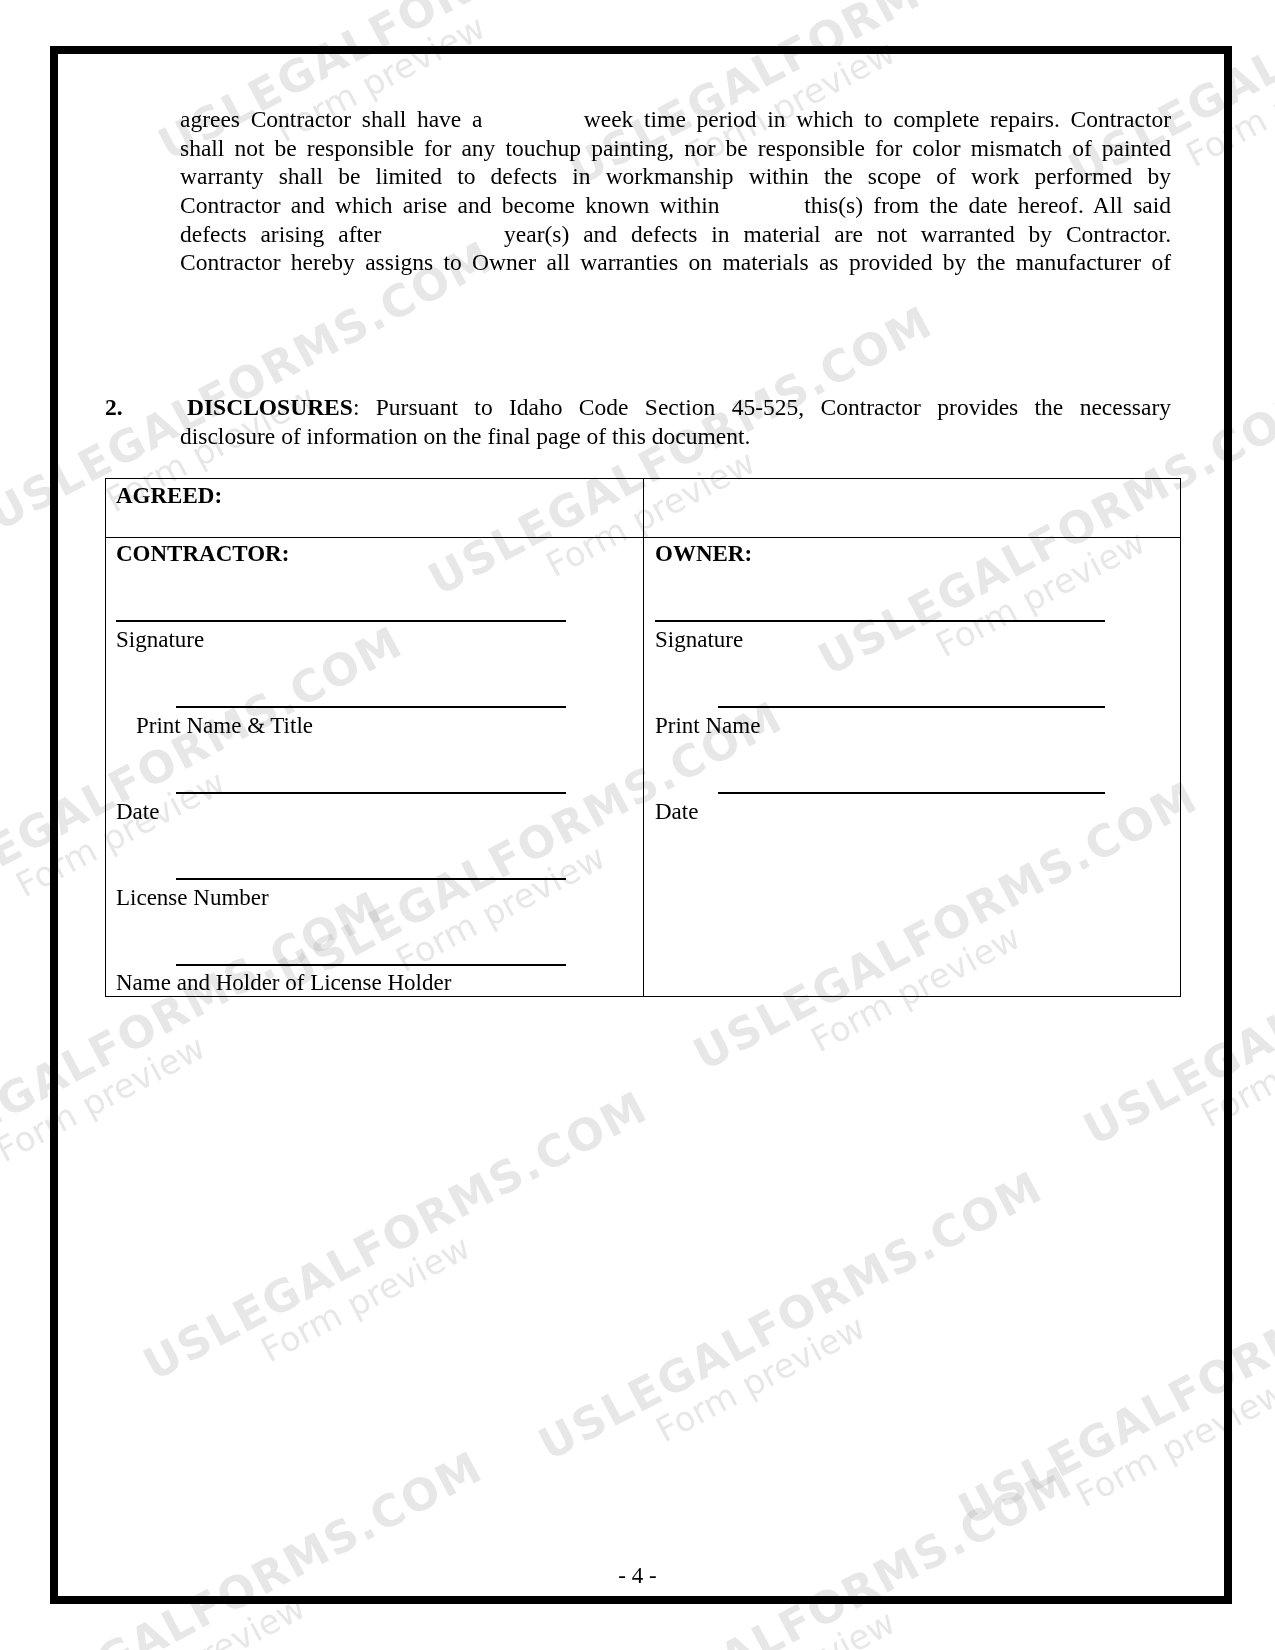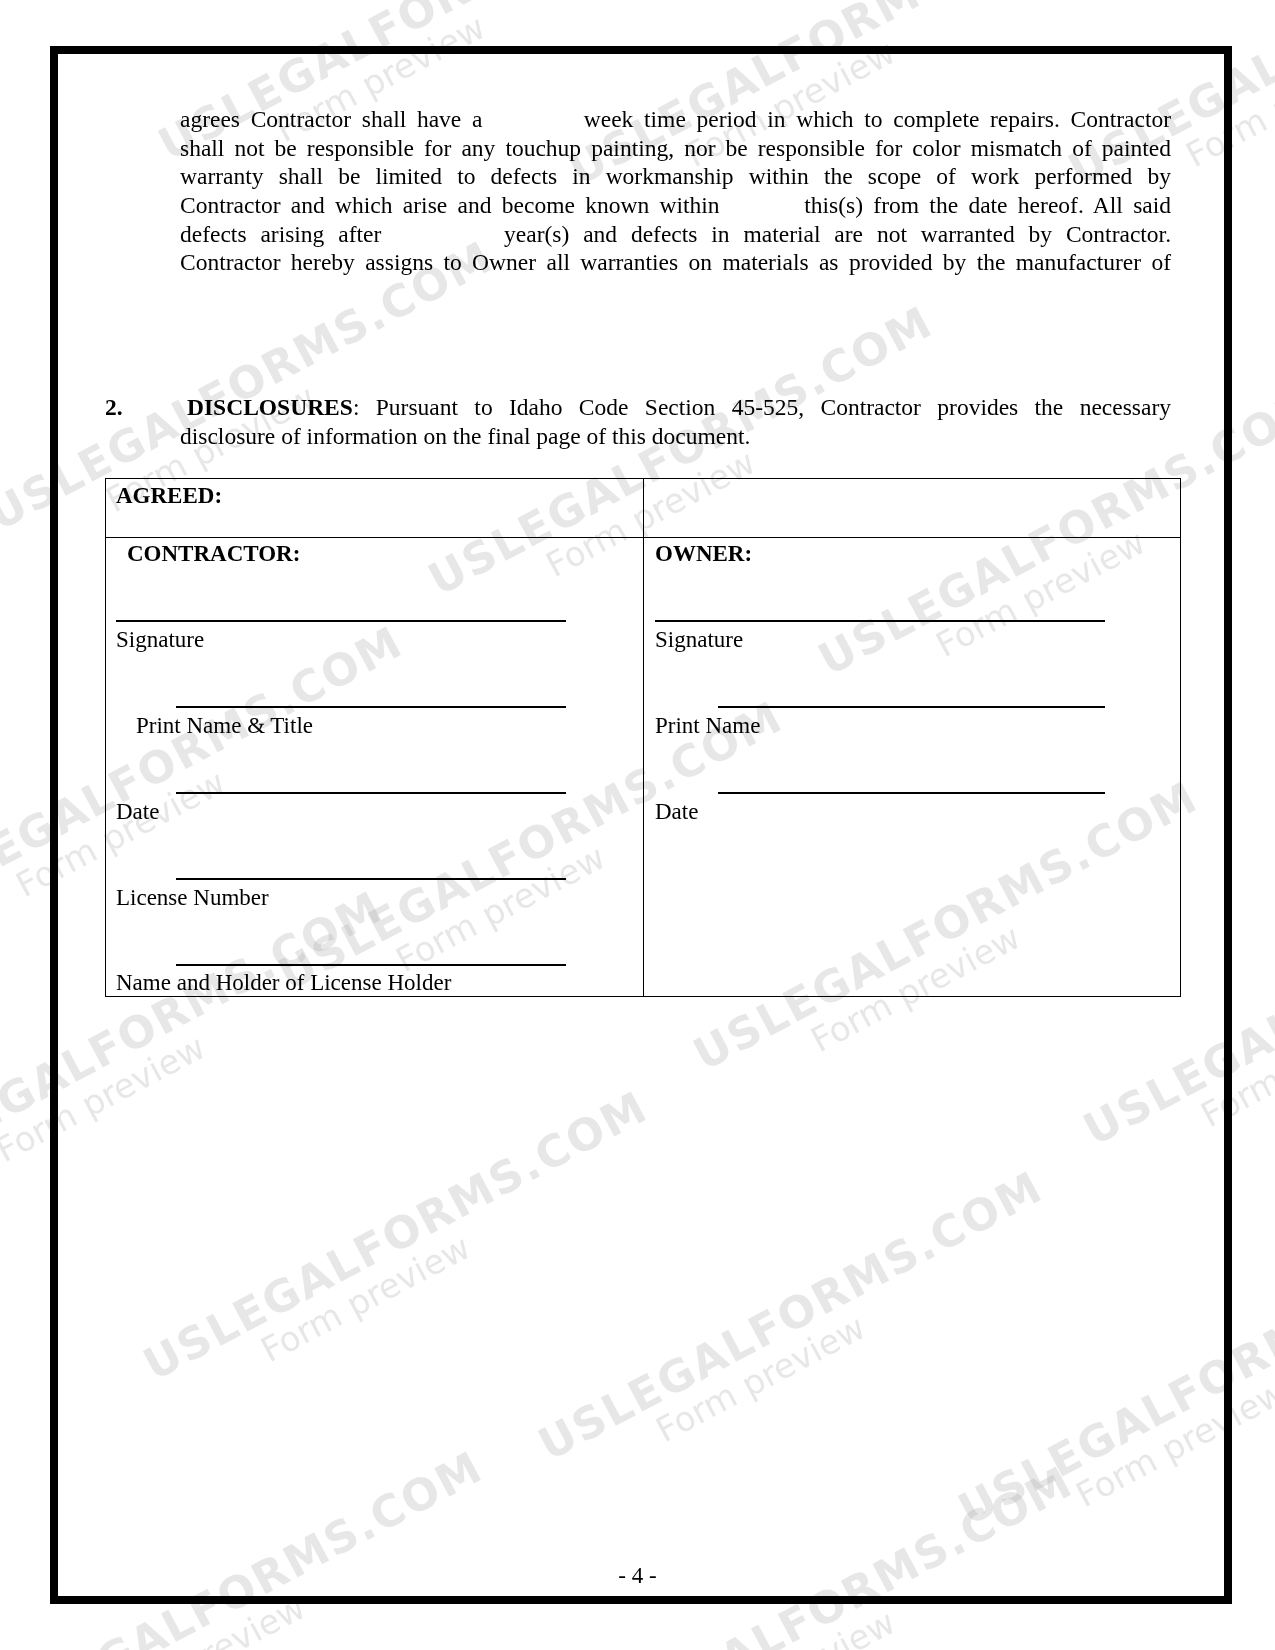--- a/index.html
+++ b/index.html
@@ -147,21 +147,21 @@
   </span>
   <span class="line last" style="margin-left:-7px;">disclosure of information on the final page of this document.</span>
 </div>
 
 <div class="sig-table">
   <div class="hrow"></div>
   <div class="vdiv"></div>
 
   <div class="cell-label bold" style="left:10px;top:4px;">AGREED:</div>
 
-  <div class="cell-label bold" style="left:10px;top:62px;margin-left:11px;">CONTRACTOR:</div>
+  <div class="cell-label bold" style="left:10px;top:62px;">CONTRACTOR:</div>
 
   <div class="sig-line" style="left:10px;width:450px;top:141px;"></div>
   <div class="cell-label" style="left:10px;top:148px;">Signature</div>
 
   <div class="sig-line" style="left:70px;width:390px;top:227px;"></div>
   <div class="cell-label" style="left:10px;top:234px;margin-left:20px;">Print Name &amp; Title</div>
 
   <div class="sig-line" style="left:70px;width:390px;top:313px;"></div>
   <div class="cell-label" style="left:10px;top:320px;">Date</div>
 

